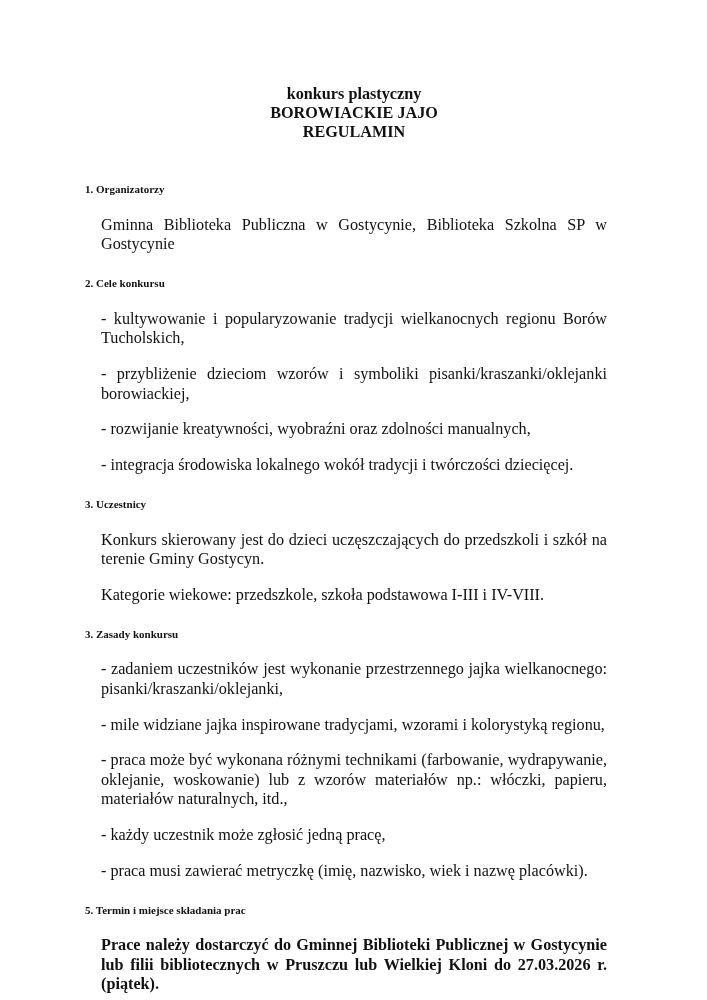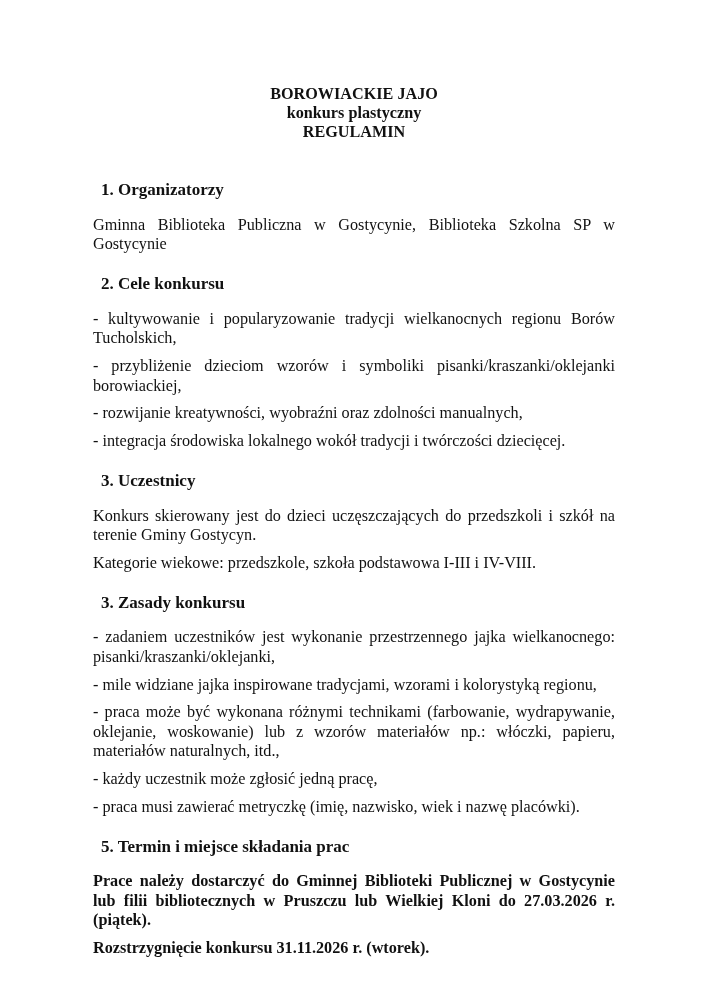--- a/index.html
+++ b/index.html
@@ -25,38 +25,38 @@
     }
     .title-block {
       text-align: center;
       font-weight: bold;
       margin-bottom: 38px;
     }
     .title-block div { line-height: 19px; }
     .title-block .underline { text-underline-offset: 2px; }
     .section { margin-bottom: 19.5px; }
     .section h2 {
-      font-size: 17px;
+      font-size: 11px;
       font-weight: bold;
-      margin: 16px;
+      margin: 0;
       line-height: 19.6px;
     }
     .section p {
-      margin: 8px;
+      margin: 16px;
       text-align: justify;
     }
     .section p.bold { font-weight: bold; }
   </style>
 </head>
 <body>
 
 <div class="page">
   <div class="title-block">
+    <div>konkurs plastyczny</div>
     <div>BOROWIACKIE JAJO</div>
-    <div>konkurs plastyczny</div>
     <div class="underline">REGULAMIN</div>
   </div>
 
   <div class="section">
     <h2>1. Organizatorzy</h2>
     <p>Gminna Biblioteka Publiczna w Gostycynie, Biblioteka Szkolna SP w Gostycynie</p>
   </div>
 
   <div class="section">
     <h2>2. Cele konkursu</h2>

